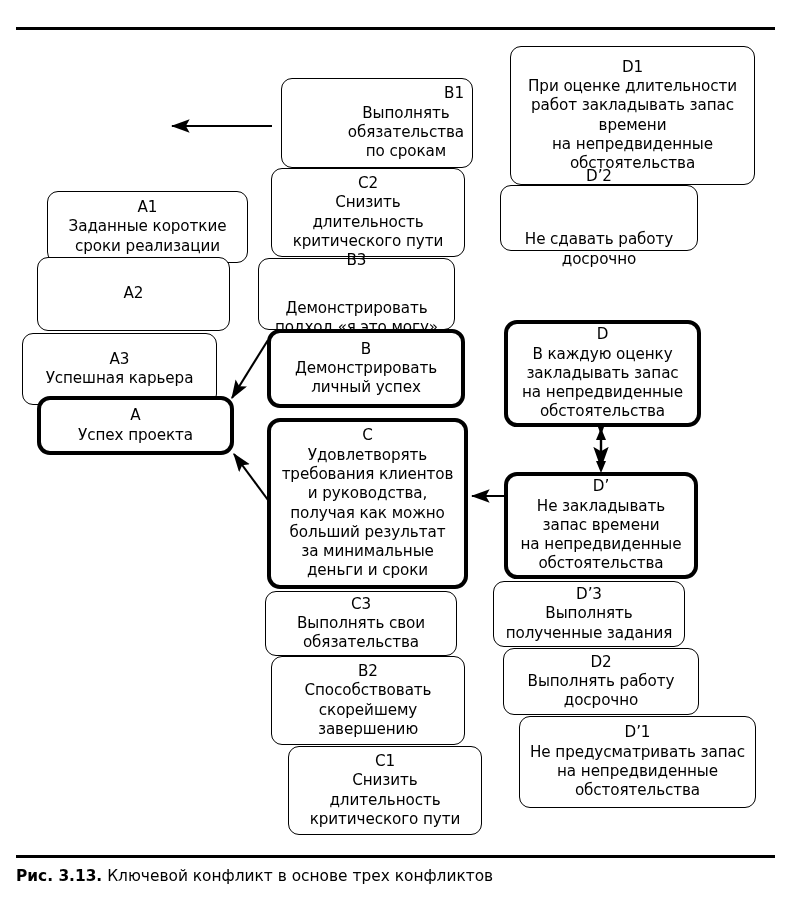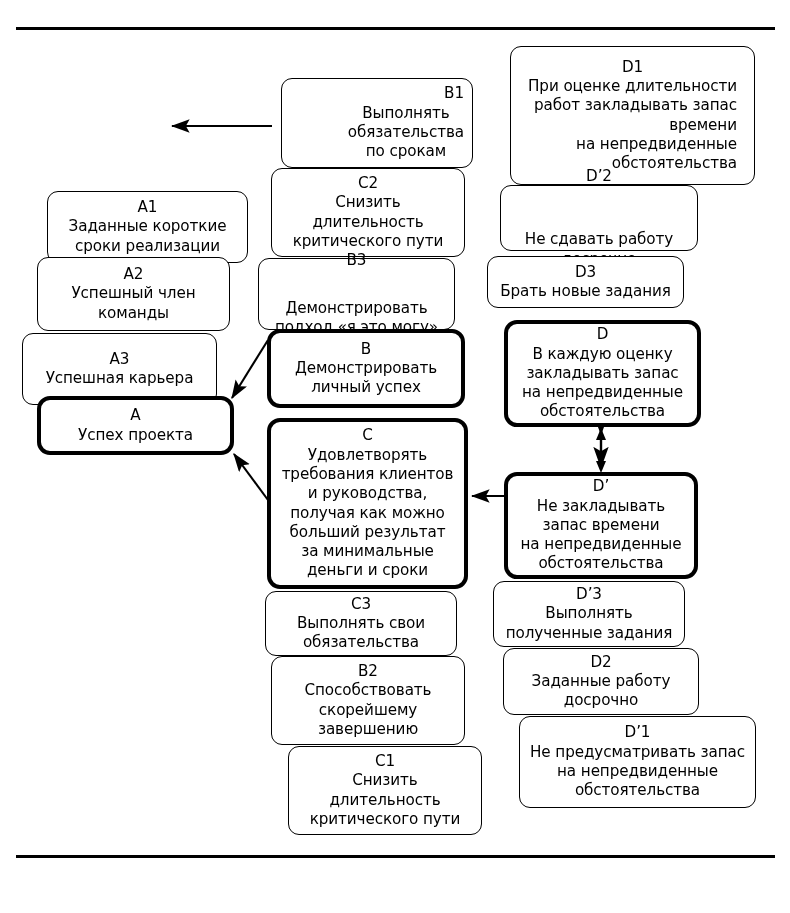--- a/index.html
+++ b/index.html
@@ -124,22 +124,20 @@
   </svg>
 
   <div class="node" style="left:47px; top:191px; width:201px; height:72px;">
     <span class="tag">A1</span>
     <span class="body">Заданные короткие
 сроки реализации</span>
   </div>
 
   <div class="node" style="left:37px; top:257px; width:193px; height:74px;">
     <span class="tag">A2</span>
-    <span class="body">Успешный член
-команды</span>
   </div>
 
   <div class="node" style="left:22px; top:333px; width:195px; height:72px;">
     <span class="tag">A3</span>
     <span class="body">Успешная карьера</span>
   </div>
 
   <div class="node bold" style="left:37px; top:396px; width:197px; height:59px;">
     <span class="tag">A</span>
     <span class="body">Успех проекта</span>
@@ -195,39 +193,35 @@
 завершению</span>
   </div>
 
   <div class="node" style="left:288px; top:746px; width:194px; height:89px;">
     <span class="tag">C1</span>
     <span class="body">Снизить
 длительность
 критического пути</span>
   </div>
 
-  <div class="node" style="left:510px; top:46px; width:245px; height:139px;text-align:right;">
+  <div class="node" style="left:510px; top:46px; width:245px; height:139px;">
     <span class="tag">D1</span>
     <span class="body">При оценке длительности
 работ закладывать запас
 времени
 на непредвиденные
 обстоятельства</span>
   </div>
 
   <div class="node" style="left:500px; top:185px; width:198px; height:66px;gap:44px;">
     <span class="tag">D’2</span>
     <span class="body">Не сдавать работу
 досрочно</span>
   </div>
 
-  <div class="node" style="left:487px; top:256px; width:197px; height:52px;">
-    <span class="tag">D3</span>
-    <span class="body">Брать новые задания</span>
-  </div>
 
   <div class="node bold" style="left:504px; top:320px; width:197px; height:107px;">
     <span class="tag">D</span>
     <span class="body">В каждую оценку
 закладывать запас
 на непредвиденные
 обстоятельства</span>
   </div>
 
   <div class="node bold" style="left:504px; top:472px; width:194px; height:107px;">
@@ -239,27 +233,31 @@
   </div>
 
   <div class="node" style="left:493px; top:581px; width:192px; height:66px;">
     <span class="tag">D’3</span>
     <span class="body">Выполнять
 полученные задания</span>
   </div>
 
   <div class="node" style="left:503px; top:648px; width:196px; height:67px;justify-content:center;">
     <span class="tag">D2</span>
-    <span class="body">Заданные работу
+    <span class="body">Выполнять работу
 досрочно</span>
   </div>
 
   <div class="node" style="left:519px; top:716px; width:237px; height:92px;">
     <span class="tag">D’1</span>
     <span class="body">Не предусматривать запас
 на непредвиденные
 обстоятельства</span>
   </div>
 
   <div class="rule" id="bottom-rule"></div>
 
+  <div id="caption">
+    <span class="num">Рис. 3.13.</span>
+    <span class="txt">Ключевой конфликт в основе трех конфликтов</span>
+  </div>
 
 </div>
 
 </body></html>

